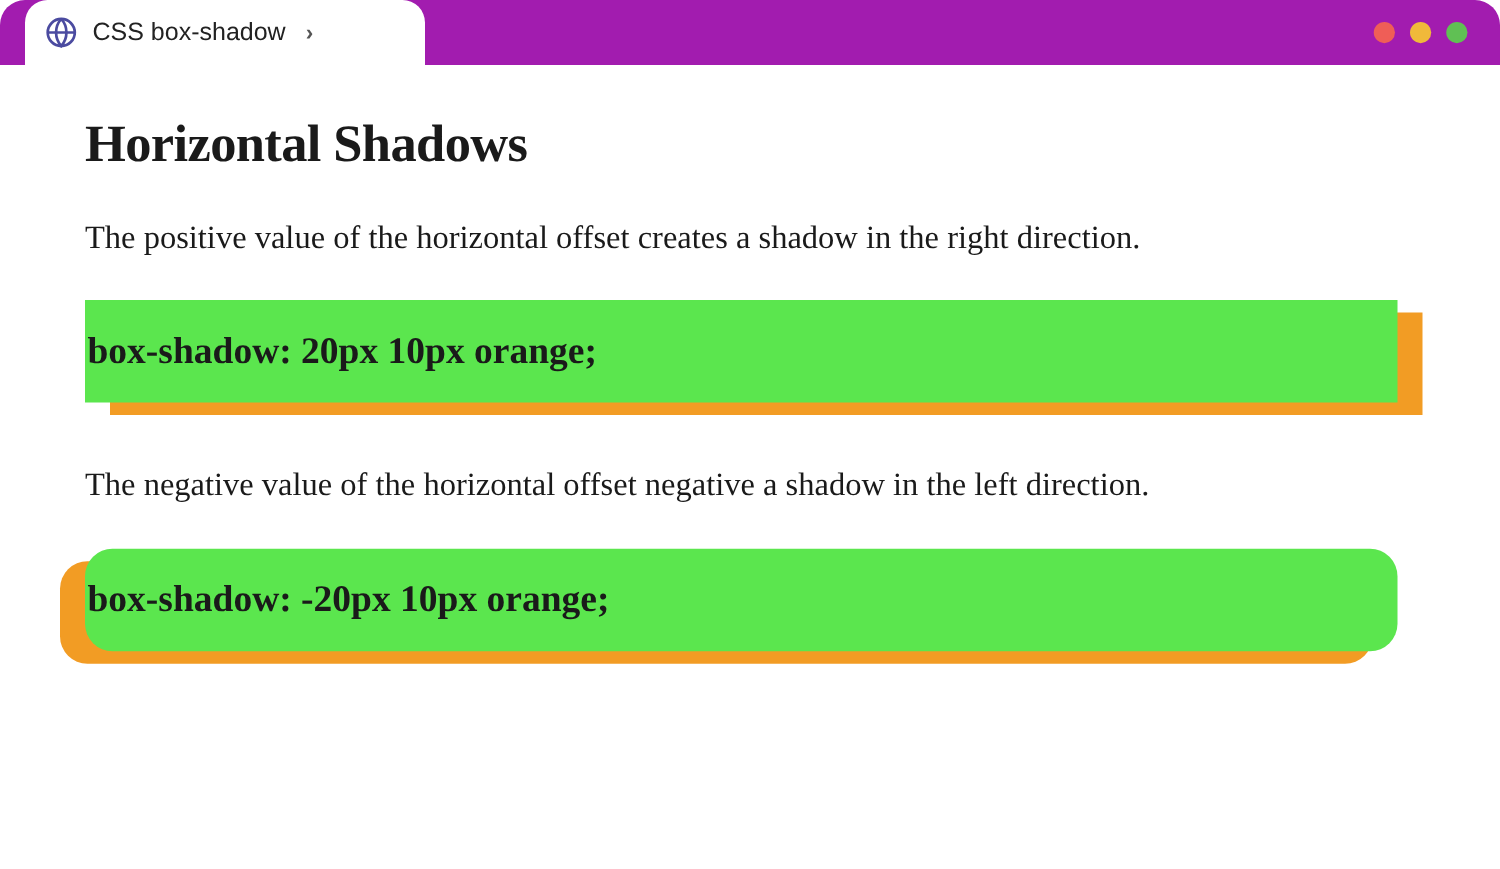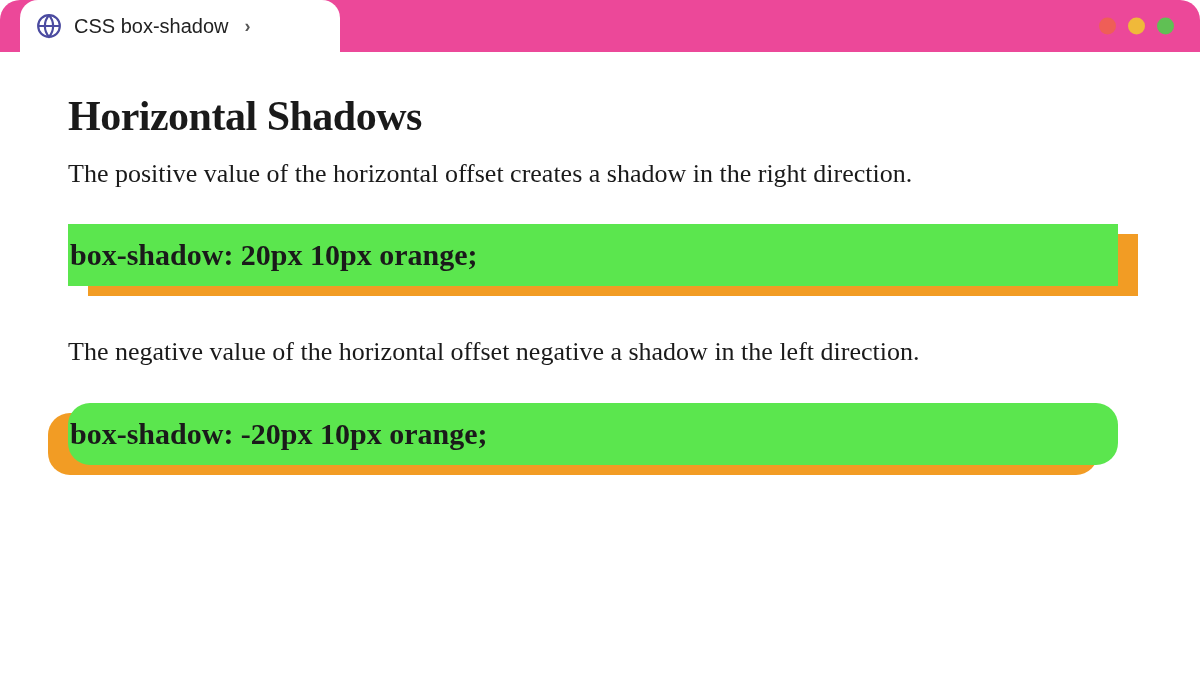--- a/index.html
+++ b/index.html
@@ -12,21 +12,21 @@
       height: 695px;
       background: #fff;
       font-family: -apple-system, BlinkMacSystemFont, "Segoe UI", Helvetica, Arial, sans-serif;
       border-radius: 20px;
       overflow: hidden;
       position: relative;
     }
     .topbar {
       width: 100%;
       height: 52px;
-      background: #ec4899;
+      background: #a21caf;
       display: flex;
       align-items: center;
       position: relative;
     }
     .tab {
       position: absolute;
       left: 20px;
       top: 0;
       height: 52px;
       background: #ffffff;
@@ -71,33 +71,33 @@
     .dot.green { background: #60c054; }
 
     .content {
       padding: 40px 68px 30px 68px;
       font-family: Georgia, "Times New Roman", Times, serif;
       color: #1a1a1a;
     }
     .heading {
       font-size: 42px;
       font-weight: 700;
-      margin-bottom: 16px;
+      margin-bottom: 32px;
       letter-spacing: -0.5px;
     }
     .desc {
       font-size: 26px;
       font-weight: 400;
       margin-bottom: 32px;
       line-height: 1.4;
     }
     .demo-box {
       width: 1050px;
       background: #5be64e;
-      padding: 14px 2px;
+      padding: 24px 2px;
       font-size: 30px;
       font-weight: 700;
       font-family: Georgia, "Times New Roman", Times, serif;
       margin-bottom: 48px;
     }
     .demo-right {
       box-shadow: 20px 10px #f29c24;
     }
     .demo-left {
       box-shadow: -20px 10px #f29c24;

